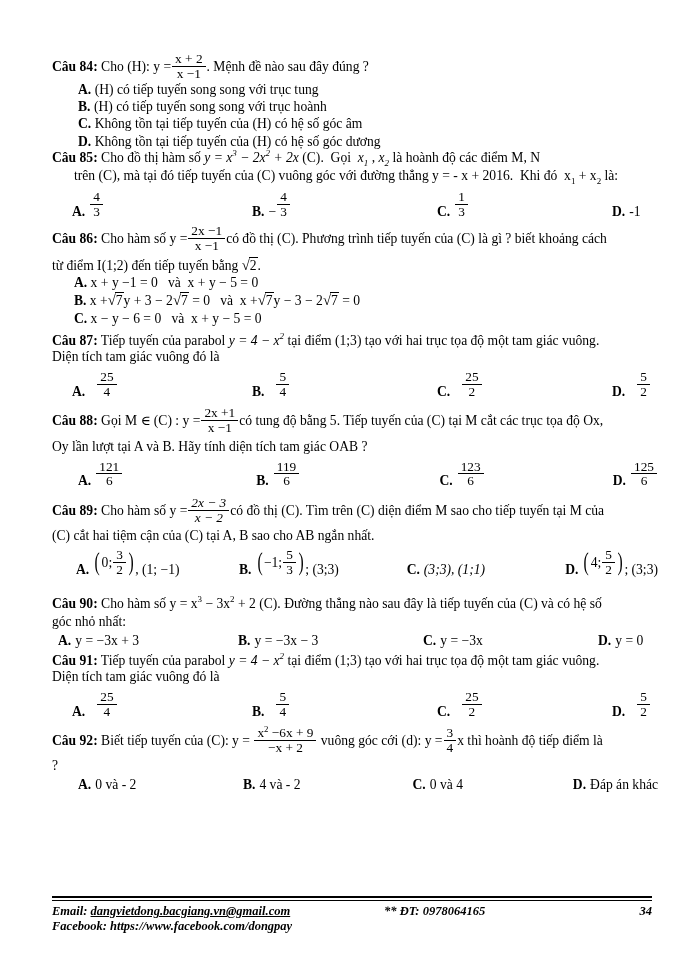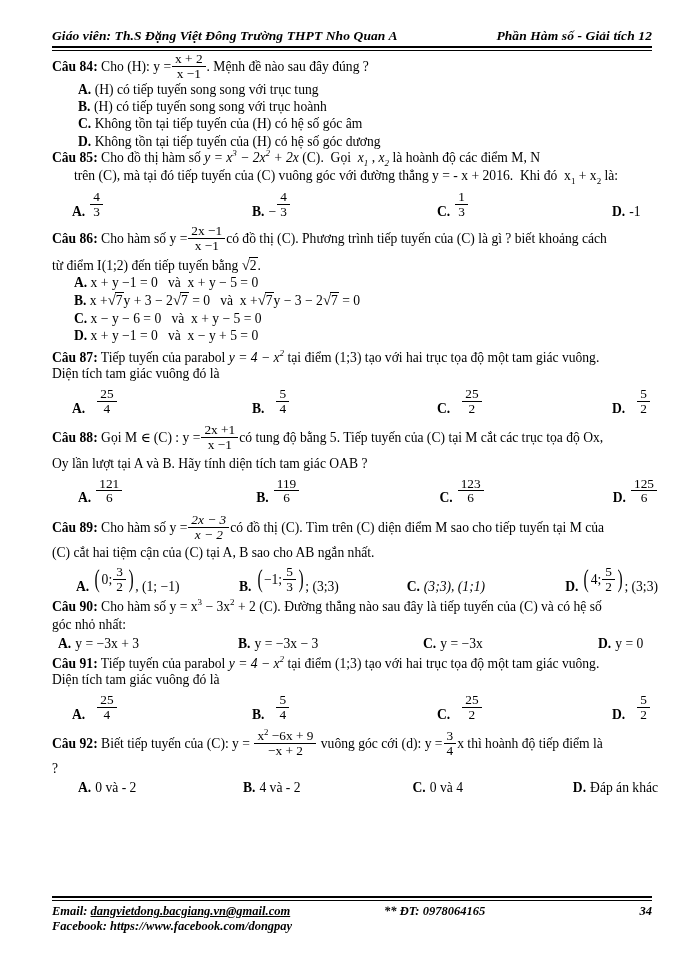--- a/index.html
+++ b/index.html
@@ -176,27 +176,20 @@
     transform: scaleX(0.62);
     display: inline-block;
   }
   .nb { white-space: nowrap; }
 </style>
 </head>
 <body>
 
 <div class="page">
 
-  <div class="header">
-    <div class="header-row">
-      <span class="header-left">Giáo viên: Th.S Đặng Việt Đông Trường THPT Nho Quan A</span>
-      <span class="header-right">Phần Hàm số - Giải tích 12</span>
-    </div>
-    <div class="rule-double"></div>
-  </div>
 
   <div class="content">
 
     <div class="q">
       <div class="stem">
         <span class="qnum">Câu 84:</span>
         <span>Cho (H): y =</span><span class="frac"><span class="num mathu">x + 2</span><span class="den mathu">x −1</span></span><span>. Mệnh đề nào sau đây đúng ?</span>
       </div>
       <div class="opts-stack">
         <span class="opt"><span class="opt-letter">A.</span> <span>(H) có tiếp tuyến song song với trục tung</span></span>
@@ -252,21 +245,20 @@
         <span>Cho hàm số  y =</span><span class="frac"><span class="num mathu">2x −1</span><span class="den mathu">x −1</span></span><span>có đồ thị (C). Phương trình tiếp tuyến của (C) là gì ? biết khoảng cách</span>
       </div>
       <div class="stem" style="margin-top:4px;">
         <span>từ điểm I(1;2) đến tiếp tuyến bằng</span>
         <span class="sqrt"><span class="rad">√</span><span class="body">2</span></span><span>.</span>
       </div>
       <div class="opts-stack" style="padding-left:22px;">
         <span class="opt"><span class="opt-letter">A.</span> x + y −1 = 0&nbsp;&nbsp; và&nbsp; x + y − 5 = 0</span>
         <span class="opt"><span class="opt-letter">B.</span> x +<span class="sqrt"><span class="rad">√</span><span class="body">7</span></span>y + 3 − 2<span class="sqrt"><span class="rad">√</span><span class="body">7</span></span> = 0&nbsp;&nbsp; và&nbsp; x +<span class="sqrt"><span class="rad">√</span><span class="body">7</span></span>y − 3 − 2<span class="sqrt"><span class="rad">√</span><span class="body">7</span></span> = 0</span>
         <span class="opt"><span class="opt-letter">C.</span> x − y − 6 = 0&nbsp;&nbsp; và&nbsp; x + y − 5 = 0</span>
-        <span class="opt"><span class="opt-letter">D.</span> x + y −1 = 0&nbsp;&nbsp; và&nbsp; x − y + 5 = 0</span>
       </div>
     </div>
 
     <div class="q" style="margin-top:6px;">
       <div class="stem" style="text-align:justify;">
         <span class="qnum">Câu 87:</span>
         <span>Tiếp tuyến của parabol</span>
         <span class="math nb">y = 4 − x<sup class="ex">2</sup></span>
         <span>tại điểm</span>
         <span class="nb">(1;3)</span>
@@ -389,21 +381,21 @@
                 <span class="num">5</span>
                 <span class="den">2</span>
               </span>
               <span class="pr">)</span>
             </span>
             <span>; (3;3)</span>
         </span>
       </div>
     </div>
 
-    <div class="q" style="margin-top:5px;">
+    <div class="q" style="margin-top:19px;">
       <div class="stem">
         <span class="qnum">Câu 90:</span>
         <span>Cho hàm số</span>
         <span class="nb">y = x<sup class="ex">3</sup> − 3x<sup class="ex">2</sup> + 2</span>
         <span>(C). Đường thẳng nào sau đây là tiếp tuyến của (C) và có hệ số</span>
       </div>
       <div class="stem" style="margin-top:3px;">góc nhỏ nhất:</div>
       <div class="opts-row" style="margin-top:5px; padding-left:6px; align-items:baseline;">
         <span class="opt col-a" style="align-items:baseline;">
             <span class="opt-letter">A.</span>

